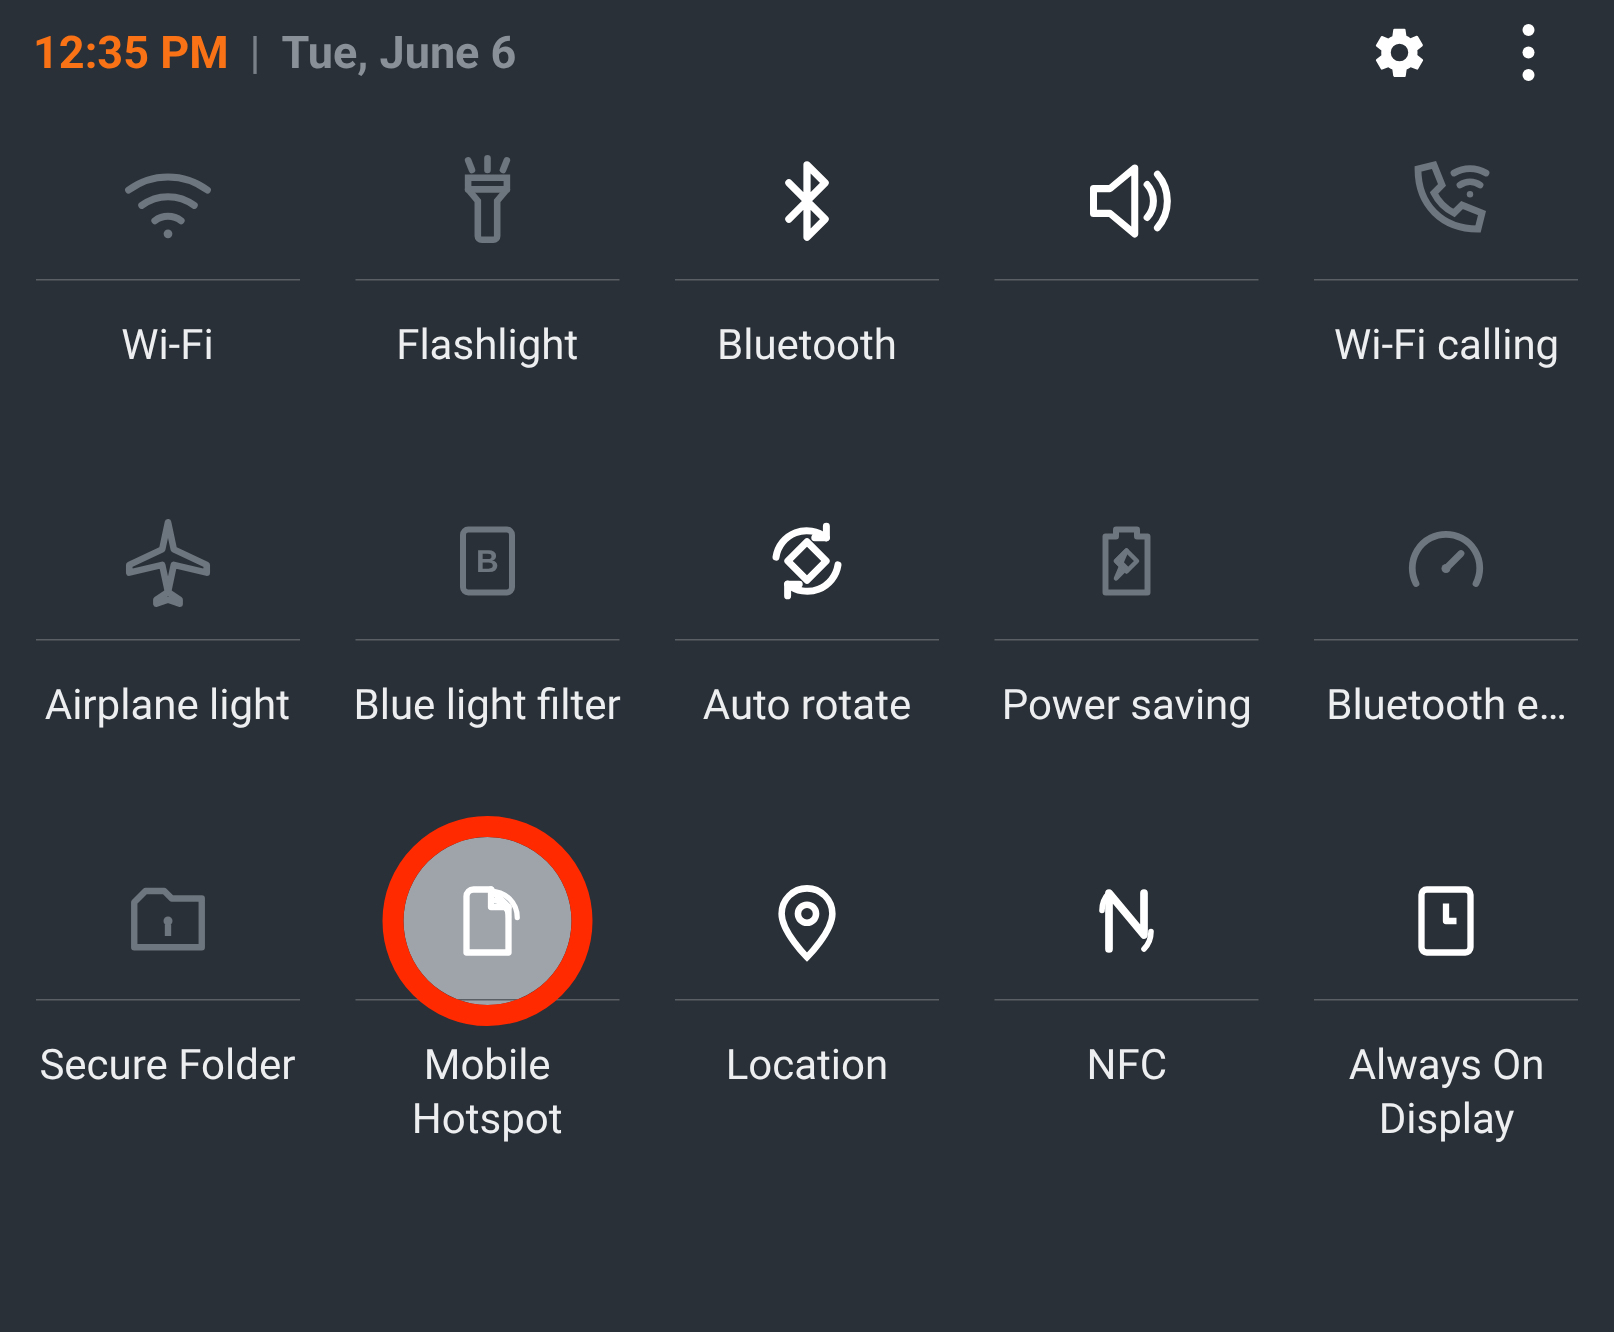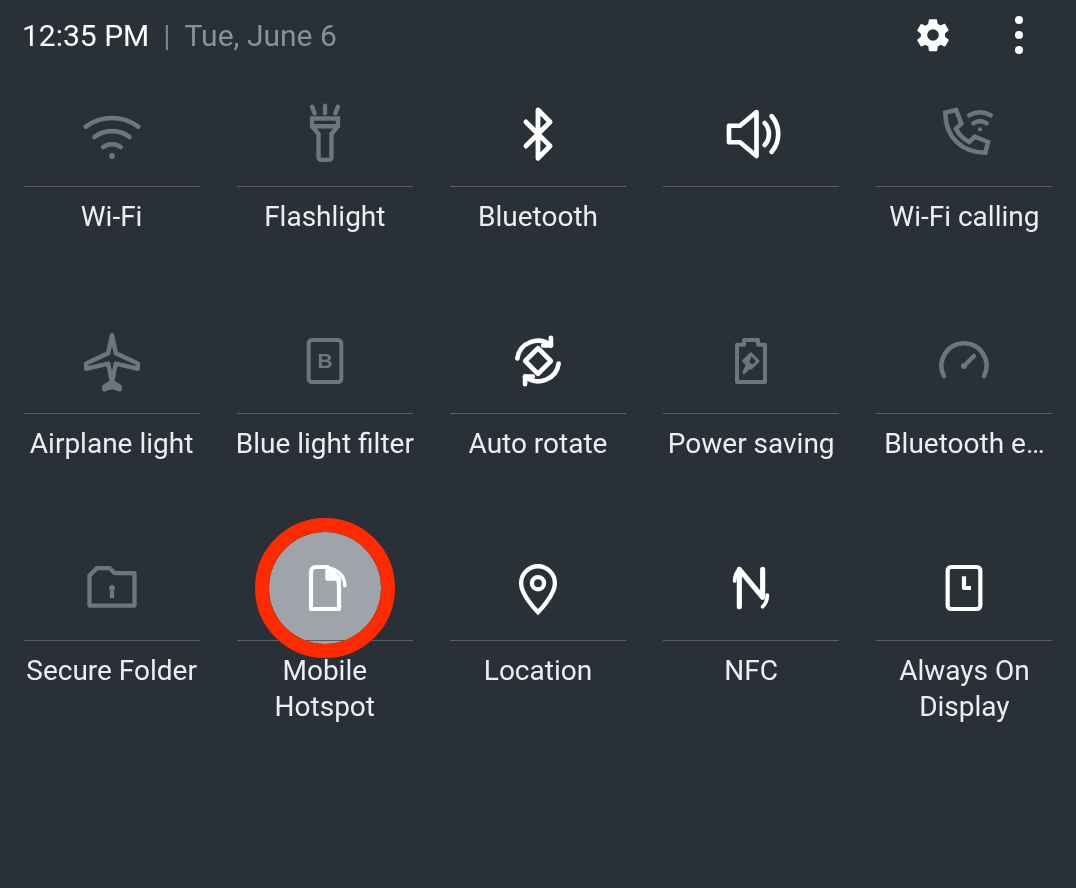--- a/index.html
+++ b/index.html
@@ -15,23 +15,23 @@
     align-items: center;
     justify-content: space-between;
     padding: 14px 28px 8px 22px;
   }
   .header-left {
     display: flex;
     align-items: baseline;
     gap: 14px;
     font-size: 30px;
   }
-  .time { color: #ffffff; font-weight: 400; }
+  .time { color: #f97316; font-weight: 700; }
   .sep { color: #7a8088; }
-  .date { color: #8a9098; }
+  .date { color: #8a9098; font-weight: bold; }
   .header-right {
     display: flex;
     align-items: center;
     gap: 44px;
     padding-right: 8px;
   }
   .hicon { width: 42px; height: 42px; color: #ffffff; display:flex; align-items:center; justify-content:center; cursor:pointer; }
   .more-dots { display:flex; flex-direction:column; gap:7px; align-items:center; justify-content:center; }
   .more-dots span { width:8px; height:8px; background:#ffffff; border-radius:50%; }
 
@@ -58,21 +58,21 @@
     position: relative;
   }
   .icon-wrap.active { color: #ffffff; }
   .divider {
     width: 176px;
     height: 1px;
     background: #5a5f66;
     margin-top: 2px;
   }
   .tile-label {
-    margin-top: 12px;
+    margin-top: 25px;
     font-size: 28px;
     line-height: 36px;
     color: #eceef0;
     text-align: center;
     max-width: 190px;
     height: 72px;
   }
   svg { display:block; }
 
   .highlight-ring {

